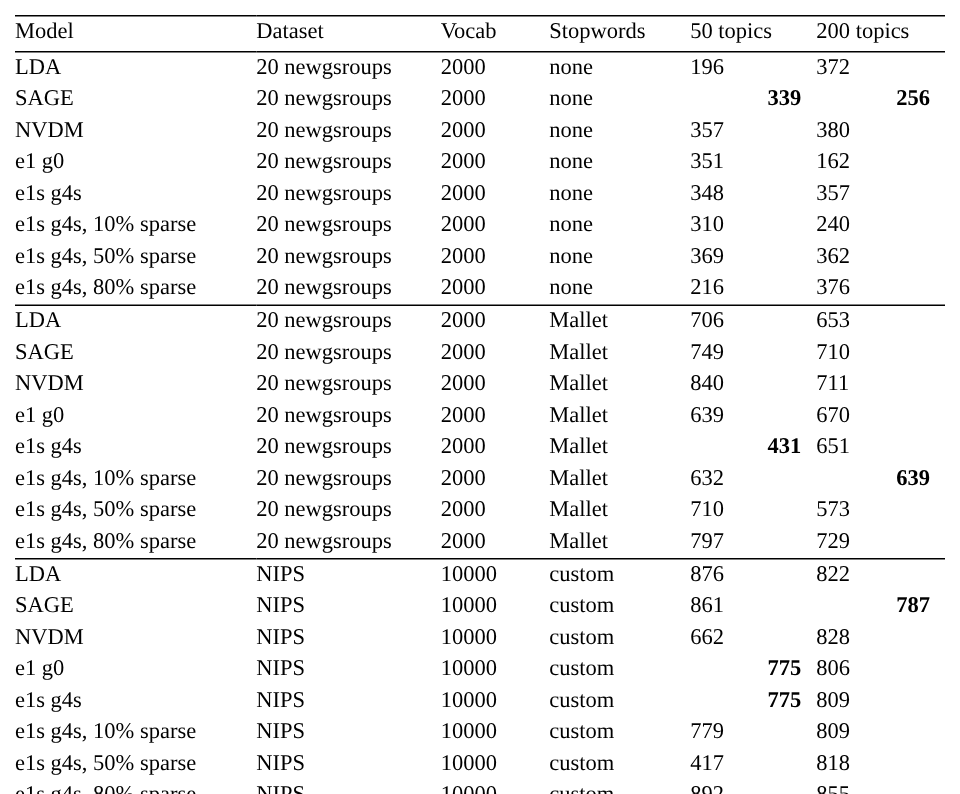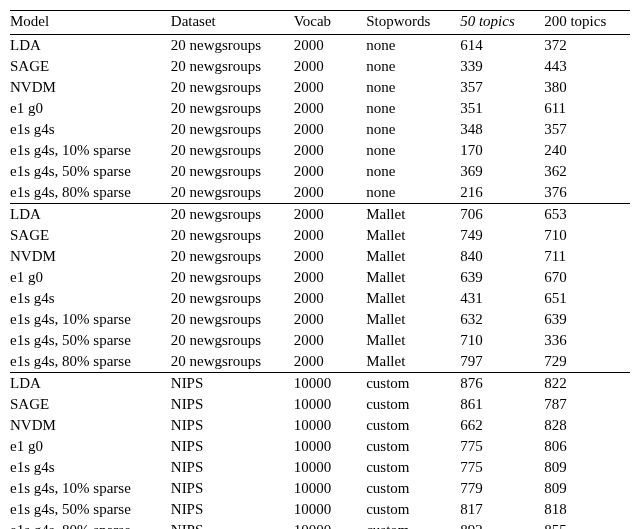--- a/index.html
+++ b/index.html
@@ -19,26 +19,26 @@
       padding: 2px 10px 2px 0;
       font-weight: normal;
       white-space: nowrap;
     }
     th {
       padding-bottom: 4px;
     }
     .top-rule { border-top: 1.5px solid #000; }
     .mid-rule { border-top: 1px solid #000; margin-top: 45px; }
     .bot-rule { border-bottom: 1.5px solid #000; }
-    .bold { font-weight: normal; }
+    .bold { font-weight: bold; text-align: right; }
     .col-model { width: 160px; }
     .col-dataset { width: 120px; }
     .col-vocab { width: 70px; }
     .col-stop { width: 90px; }
-    .col-t50 { width: 80px; font-style: italic; }
+    .col-t50 { width: 80px; }
     .col-t200 { width: 80px; }
   </style>
 </head>
 <body>
 
 <table>
   <thead>
     <tr class="top-rule">
       <th class="col-model">Model</th>
       <th class="col-dataset">Dataset</th>
@@ -47,61 +47,61 @@
       <th class="col-t50">50 topics</th>
       <th class="col-t200">200 topics</th>
     </tr>
   </thead>
   <tbody id="tbody">
       <tr class="mid-rule">
         <td>LDA</td>
         <td>20 newgsroups</td>
         <td>2000</td>
         <td>none</td>
-        <td>614</td>
+        <td>196</td>
         <td>372</td>
       </tr>
       <tr>
         <td>SAGE</td>
         <td>20 newgsroups</td>
         <td>2000</td>
         <td>none</td>
         <td class="bold">339</td>
-        <td class="bold">443</td>
+        <td class="bold">256</td>
       </tr>
       <tr>
         <td>NVDM</td>
         <td>20 newgsroups</td>
         <td>2000</td>
         <td>none</td>
         <td>357</td>
         <td>380</td>
       </tr>
       <tr>
         <td>e1 g0</td>
         <td>20 newgsroups</td>
         <td>2000</td>
         <td>none</td>
         <td>351</td>
-        <td>611</td>
+        <td>162</td>
       </tr>
       <tr>
         <td>e1s g4s</td>
         <td>20 newgsroups</td>
         <td>2000</td>
         <td>none</td>
         <td>348</td>
         <td>357</td>
       </tr>
       <tr>
         <td>e1s g4s, 10% sparse</td>
         <td>20 newgsroups</td>
         <td>2000</td>
         <td>none</td>
-        <td>170</td>
+        <td>310</td>
         <td>240</td>
       </tr>
       <tr>
         <td>e1s g4s, 50% sparse</td>
         <td>20 newgsroups</td>
         <td>2000</td>
         <td>none</td>
         <td>369</td>
         <td>362</td>
       </tr>
@@ -160,21 +160,21 @@
         <td>Mallet</td>
         <td>632</td>
         <td class="bold">639</td>
       </tr>
       <tr>
         <td>e1s g4s, 50% sparse</td>
         <td>20 newgsroups</td>
         <td>2000</td>
         <td>Mallet</td>
         <td>710</td>
-        <td>336</td>
+        <td>573</td>
       </tr>
       <tr>
         <td>e1s g4s, 80% sparse</td>
         <td>20 newgsroups</td>
         <td>2000</td>
         <td>Mallet</td>
         <td>797</td>
         <td>729</td>
       </tr>
       <tr class="mid-rule">
@@ -223,21 +223,21 @@
         <td>10000</td>
         <td>custom</td>
         <td>779</td>
         <td>809</td>
       </tr>
       <tr>
         <td>e1s g4s, 50% sparse</td>
         <td>NIPS</td>
         <td>10000</td>
         <td>custom</td>
-        <td>817</td>
+        <td>417</td>
         <td>818</td>
       </tr>
       <tr class="bot-rule">
         <td>e1s g4s, 80% sparse</td>
         <td>NIPS</td>
         <td>10000</td>
         <td>custom</td>
         <td>892</td>
         <td>855</td>
       </tr>

